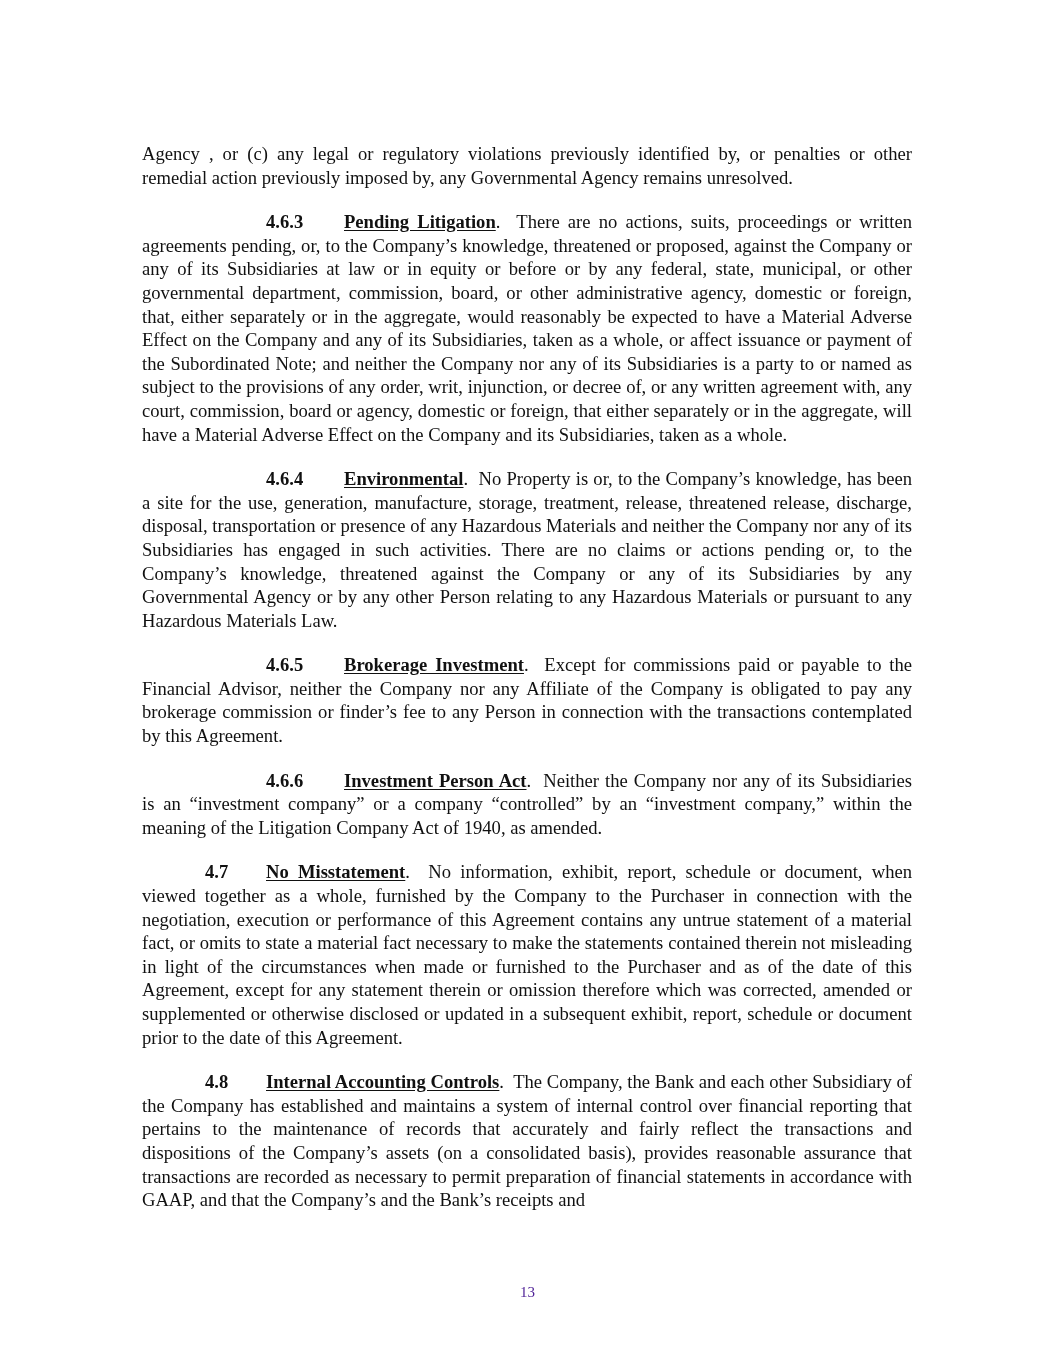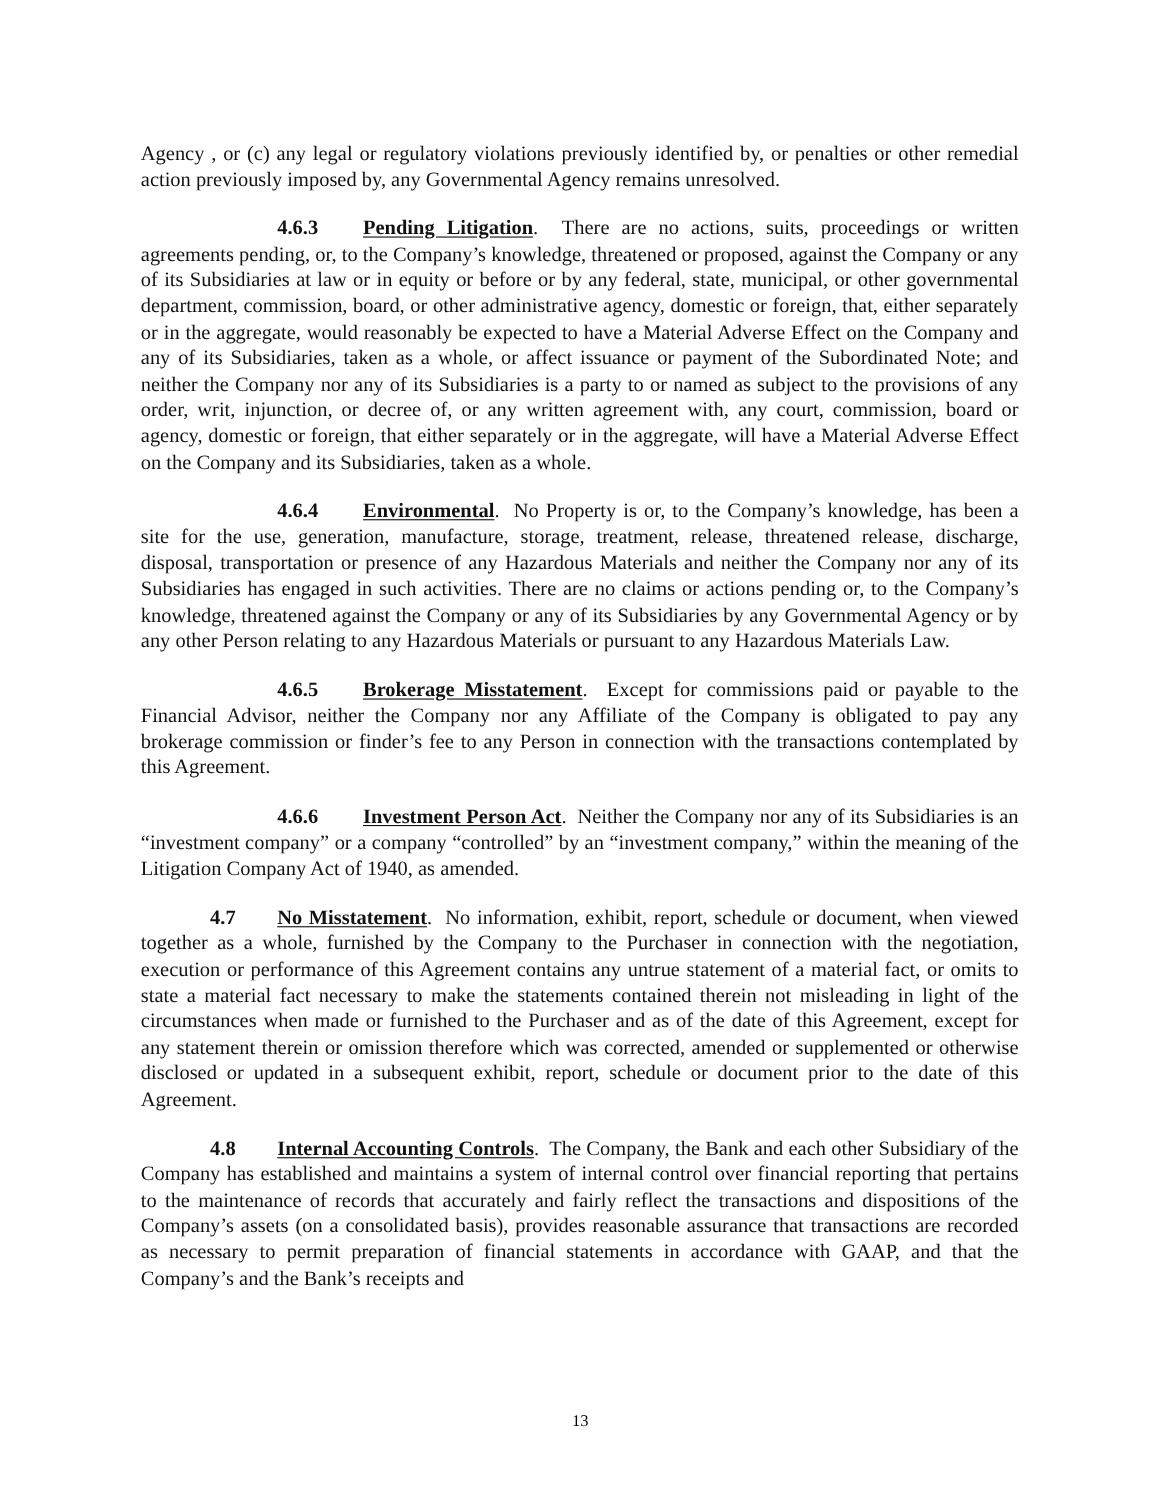--- a/index.html
+++ b/index.html
@@ -2,47 +2,47 @@
 <html><head>
   <meta charset="utf-8">
   <style>
     html, body { margin: 0; padding: 0; background: #ffffff; }
     body { width: 1055px; height: 1365px; position: relative; overflow: hidden; }
     .page {
       position: absolute; left: 124px; top: 124px; width: 806px;
       font-family: "Liberation Serif", "DejaVu Serif", serif;
       font-size: 18.6px; line-height: 23.6px; color: #111111;
     }
-    p { margin: 4px; text-align: justify; text-align-last: auto; }
+    p { margin: 18px; text-align: justify; text-align-last: auto; }
     .para { margin-top: 21px; }
     .num { font-weight: bold; display: inline-block; }
     .sub .num { margin-left: 124px; width: 78px; }
     .sec .num { margin-left: 63px; width: 61px; font-family: Liberation Serif, serif; }
     .title { font-weight: bold; text-decoration: underline; text-underline-offset: 2px; }
     .page-number {
       position: absolute; top: 1284px; left: 0; width: 1055px; text-align: center;
-      font-family: "Liberation Serif", "DejaVu Serif", serif; font-size: 15px; color: #000000;
+      font-family: "Liberation Serif", "DejaVu Serif", serif; font-size: 15px; color: #4c1d95;
     }
   </style>
 </head>
 <body>
 
 <div class="page">
   <p>Agency , or (c) any legal or regulatory violations previously identified by, or penalties or other remedial action previously imposed by, any Governmental Agency remains unresolved.</p>
 
   <p class="para sub">
     <span class="num">4.6.3</span><span class="title">Pending Litigation</span>.&nbsp; <span>There are no actions, suits, proceedings or written agreements pending, or, to the Company’s knowledge, threatened or proposed, against the Company or any of its Subsidiaries at law or in equity or before or by any federal, state, municipal, or other governmental department, commission, board, or other administrative agency, domestic or foreign, that, either separately or in the aggregate, would reasonably be expected to have a Material Adverse Effect on the Company and any of its Subsidiaries, taken as a whole, or affect issuance or payment of the Subordinated Note; and neither the Company nor any of its Subsidiaries is a party to or named as subject to the provisions of any order, writ, injunction, or decree of, or any written agreement with, any court, commission, board or agency, domestic or foreign, that either separately or in the aggregate, will have a Material Adverse Effect on the Company and its Subsidiaries, taken as a whole.</span>
   </p>
 
   <p class="para sub">
     <span class="num">4.6.4</span><span class="title">Environmental</span>.&nbsp; <span>No Property is or, to the Company’s knowledge, has been a site for the use, generation, manufacture, storage, treatment, release, threatened release, discharge, disposal, transportation or presence of any Hazardous Materials and neither the Company nor any of its Subsidiaries has engaged in such activities.  There are no claims or actions pending or, to the Company’s knowledge, threatened against the Company or any of its Subsidiaries by any Governmental Agency or by any other Person relating to any Hazardous Materials or pursuant to any Hazardous Materials Law.</span>
   </p>
 
   <p class="para sub">
-    <span class="num">4.6.5</span><span class="title">Brokerage Misstatement</span>.&nbsp; <span>Except for commissions paid or payable to the Financial Advisor, neither the Company nor any Affiliate of the Company is obligated to pay any brokerage commission or finder’s fee to any Person in connection with the transactions contemplated by this Agreement.</span>
+    <span class="num">4.6.5</span><span class="title">Brokerage Investment</span>.&nbsp; <span>Except for commissions paid or payable to the Financial Advisor, neither the Company nor any Affiliate of the Company is obligated to pay any brokerage commission or finder’s fee to any Person in connection with the transactions contemplated by this Agreement.</span>
   </p>
 
   <p class="para sub">
     <span class="num">4.6.6</span><span class="title">Investment Person Act</span>.&nbsp; <span>Neither the Company nor any of its Subsidiaries is an “investment company” or a company “controlled” by an “investment company,” within the meaning of the Litigation Company Act of 1940, as amended.</span>
   </p>
 
   <p class="para sec">
     <span class="num">4.7</span><span class="title">No Misstatement</span>.&nbsp; <span>No information, exhibit, report, schedule or document, when viewed together as a whole, furnished by the Company to the Purchaser in connection with the negotiation, execution or performance of this Agreement contains any untrue statement of a material fact, or omits to state a material fact necessary to make the statements contained therein not misleading in light of the circumstances when made or furnished to the Purchaser and as of the date of this Agreement, except for any statement therein or omission therefore which was corrected, amended or supplemented or otherwise disclosed or updated in a subsequent exhibit, report, schedule or document prior to the date of this Agreement.</span>
   </p>
 

